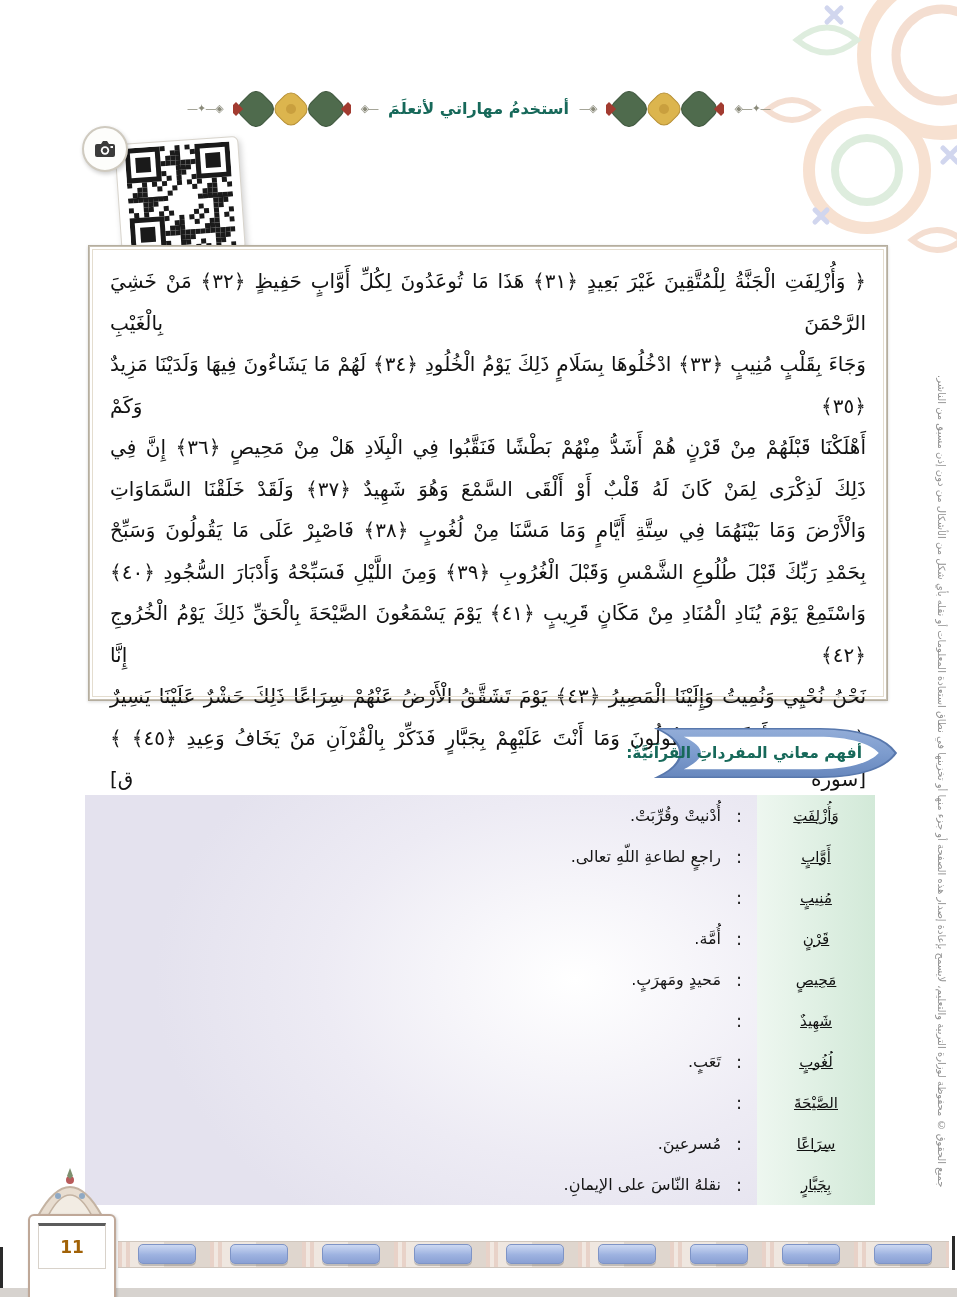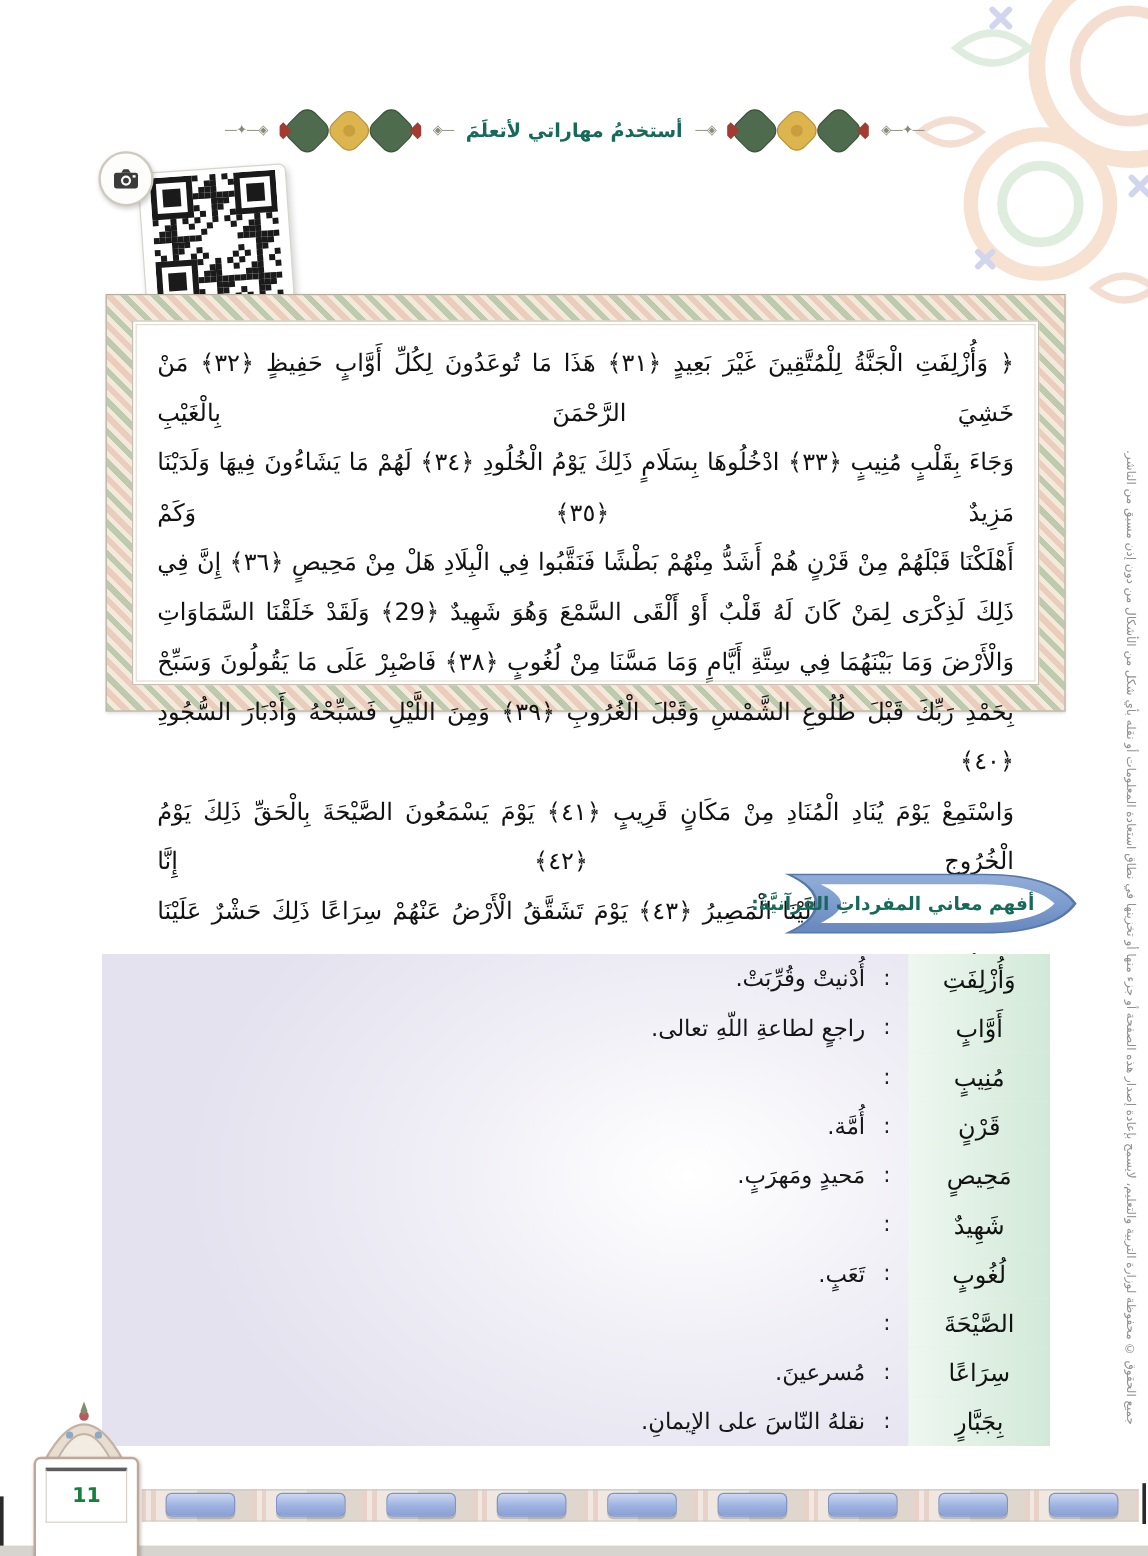--- a/index.html
+++ b/index.html
@@ -40,22 +40,22 @@
     position:absolute; left:6px; right:46px; top:50%; transform:translateY(-50%);
     text-align:center; color:#17695a; font-weight:bold; white-space:nowrap;
     direction:rtl; z-index:2;
   }
   .banner-recite{right:49px; top:152px; width:158px; height:66px;}
   .banner-recite .banner-text{font-size:17px;}
   .banner-vocab{right:49px; top:722px; width:268px; height:62px;}
   .banner-vocab .banner-text{font-size:15.5px;text-align:center;}
   
   .qframe{
-    position:absolute; left:88px; top:245px; width:800px; height:348px;
-    box-sizing:border-box; padding:21px;
+    position:absolute; left:88px; top:245px; width:800px; height:456px;
+    box-sizing:border-box; 
     background-color:#f2e9da;
     background-image:repeating-linear-gradient(45deg,
       rgba(146,178,136,.55) 0 5px, rgba(244,234,218,.65) 5px 9px,
       rgba(226,178,158,.50) 9px 14px, rgba(244,234,218,.65) 14px 18px);
     border:1px solid #b5ae9f; box-shadow:0 1px 3px rgba(0,0,0,.15);
   }
   .qinner{
     width:100%; height:100%; box-sizing:border-box; background:#fff;
     border:1px solid #c7c0b2; outline:1px solid #e4ddcf; outline-offset:-4px;
     padding:14px 20px 8px 20px;
@@ -74,24 +74,24 @@
   
   .vtable{
     position:absolute; left:85px; top:795px; width:790px; height:410px;
     background:radial-gradient(ellipse 420px 300px at 62% 45%, #ffffff 0%, #edebf4 60%, #e4e2ee 100%);
     display:flex; flex-direction:column;
   }
   .vrow{flex:1; display:flex; direction:rtl; align-items:center;}
   .vword{
     width:118px; align-self:stretch; display:flex; align-items:center; justify-content:center;
     background:linear-gradient(to left,#d2e9d8,#eef7f0);
-    font-size:20px; color:#121212;
+    font-size:15px; color:#121212;text-decoration:underline;
   }
   .vcolon{width:36px; text-align:center; font-size:18px; color:#222;}
-  .vmeaning{flex:1; text-align:start; font-size:19px; color:#161616;}
+  .vmeaning{flex:1; text-align:start; font-size:16px; color:#161616;}
   
   .band{
     position:absolute; left:118px; right:8px; top:1241px; height:27px;
     background:
       repeating-linear-gradient(90deg,
         #e8d2c8 0 4px, #f1e8e1 4px 8px, #e8d2c8 8px 12px,
         #efe7e0 12px 46px, #dfd6ce 46px 92px);
     box-shadow:inset 0 1px 0 #cfc6bd, inset 0 -1px 0 #cfc6bd;
   }
   .band-block{
@@ -103,21 +103,21 @@
   .plaque{
     position:absolute; left:28px; top:1214px; width:84px; height:90px;
     background:#fff; border:2px solid #bfa898; border-radius:6px;
     box-shadow:1px 1px 3px rgba(0,0,0,.2); z-index:4;
   }
   .plaque-inner{
     margin:7px 8px; height:42px; background:#fff;
     border:1px solid #d8d2ca; border-top:3px solid #5c5c5c;
     display:flex; align-items:center; justify-content:center;
   }
-  .page-num{font-size:17px; font-weight:bold; color:#15803d;}
+  .page-num{font-size:17px; font-weight:bold; color:#a16207;}
   .crown{position:absolute; left:30px; top:1166px; z-index:3;}
   .edge-right{position:absolute; right:2px; top:1236px; width:3px; height:34px; background:#2a2a2a;}
   .edge-left{position:absolute; left:0; top:1247px; width:3px; height:50px; background:#2a2a2a;}
   .bottom-strip{position:absolute; left:0; right:0; bottom:0; height:9px; background:#d7d3cf;}
 </style>
 </head>
 <body>
 
 <div class="page">
 
@@ -328,21 +328,21 @@
 
   <div class="qframe">
     <div class="qinner">
 
         <p class="qline">﴿ وَأُزْلِفَتِ الْجَنَّةُ لِلْمُتَّقِينَ غَيْرَ بَعِيدٍ ﴿٣١﴾ هَذَا مَا تُوعَدُونَ لِكُلِّ أَوَّابٍ حَفِيظٍ ﴿٣٢﴾ مَنْ خَشِيَ الرَّحْمَنَ بِالْغَيْبِ</p>
 
         <p class="qline">وَجَاءَ بِقَلْبٍ مُنِيبٍ ﴿٣٣﴾ ادْخُلُوهَا بِسَلَامٍ ذَلِكَ يَوْمُ الْخُلُودِ ﴿٣٤﴾ لَهُمْ مَا يَشَاءُونَ فِيهَا وَلَدَيْنَا مَزِيدٌ ﴿٣٥﴾ وَكَمْ</p>
 
         <p class="qline">أَهْلَكْنَا قَبْلَهُمْ مِنْ قَرْنٍ هُمْ أَشَدُّ مِنْهُمْ بَطْشًا فَنَقَّبُوا فِي الْبِلَادِ هَلْ مِنْ مَحِيصٍ ﴿٣٦﴾ إِنَّ فِي</p>
 
-        <p class="qline">ذَلِكَ لَذِكْرَى لِمَنْ كَانَ لَهُ قَلْبٌ أَوْ أَلْقَى السَّمْعَ وَهُوَ شَهِيدٌ ﴿29﴾ وَلَقَدْ خَلَقْنَا السَّمَاوَاتِ</p>
+        <p class="qline">ذَلِكَ لَذِكْرَى لِمَنْ كَانَ لَهُ قَلْبٌ أَوْ أَلْقَى السَّمْعَ وَهُوَ شَهِيدٌ ﴿٣٧﴾ وَلَقَدْ خَلَقْنَا السَّمَاوَاتِ</p>
 
         <p class="qline">وَالْأَرْضَ وَمَا بَيْنَهُمَا فِي سِتَّةِ أَيَّامٍ وَمَا مَسَّنَا مِنْ لُغُوبٍ ﴿٣٨﴾ فَاصْبِرْ عَلَى مَا يَقُولُونَ وَسَبِّحْ</p>
 
         <p class="qline">بِحَمْدِ رَبِّكَ قَبْلَ طُلُوعِ الشَّمْسِ وَقَبْلَ الْغُرُوبِ ﴿٣٩﴾ وَمِنَ اللَّيْلِ فَسَبِّحْهُ وَأَدْبَارَ السُّجُودِ ﴿٤٠﴾</p>
 
         <p class="qline">وَاسْتَمِعْ يَوْمَ يُنَادِ الْمُنَادِ مِنْ مَكَانٍ قَرِيبٍ ﴿٤١﴾ يَوْمَ يَسْمَعُونَ الصَّيْحَةَ بِالْحَقِّ ذَلِكَ يَوْمُ الْخُرُوجِ ﴿٤٢﴾ إِنَّا</p>
 
         <p class="qline">نَحْنُ نُحْيِي وَنُمِيتُ وَإِلَيْنَا الْمَصِيرُ ﴿٤٣﴾ يَوْمَ تَشَقَّقُ الْأَرْضُ عَنْهُمْ سِرَاعًا ذَلِكَ حَشْرٌ عَلَيْنَا يَسِيرٌ</p>
 
         <p class="qline">﴿٤٤﴾ نَحْنُ أَعْلَمُ بِمَا يَقُولُونَ وَمَا أَنْتَ عَلَيْهِمْ بِجَبَّارٍ فَذَكِّرْ بِالْقُرْآنِ مَنْ يَخَافُ وَعِيدِ ﴿٤٥﴾ ﴾ [سورة ق]</p>

